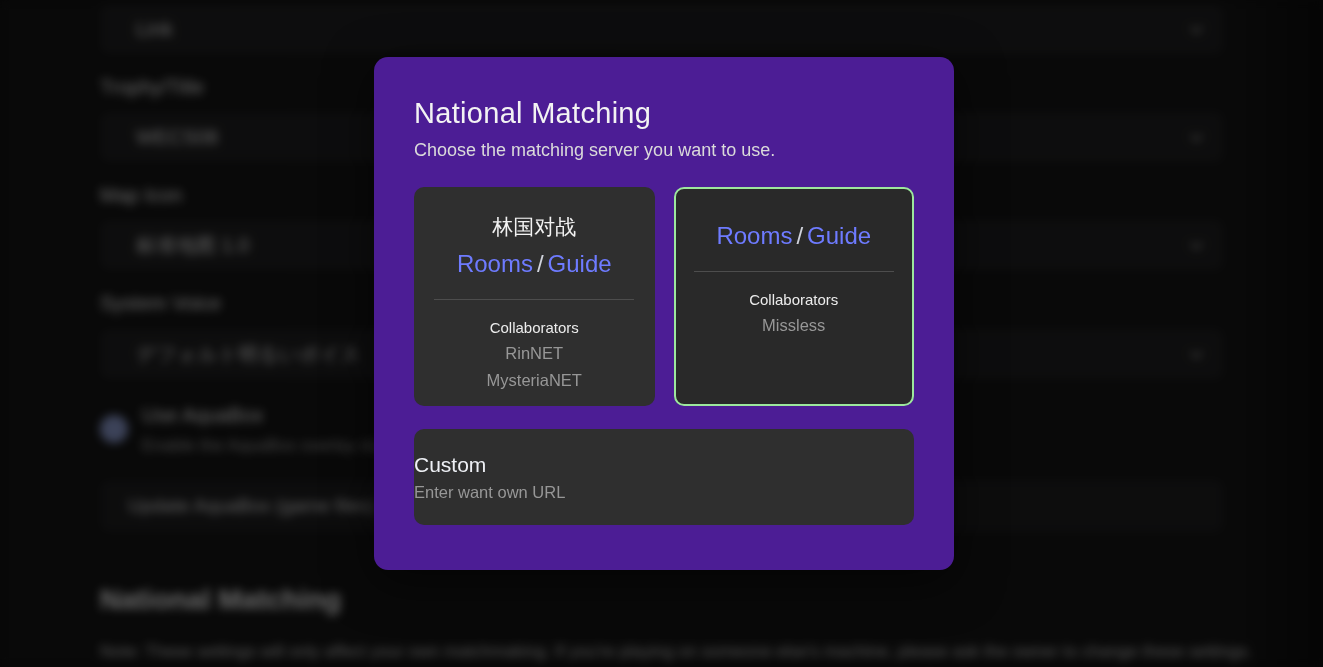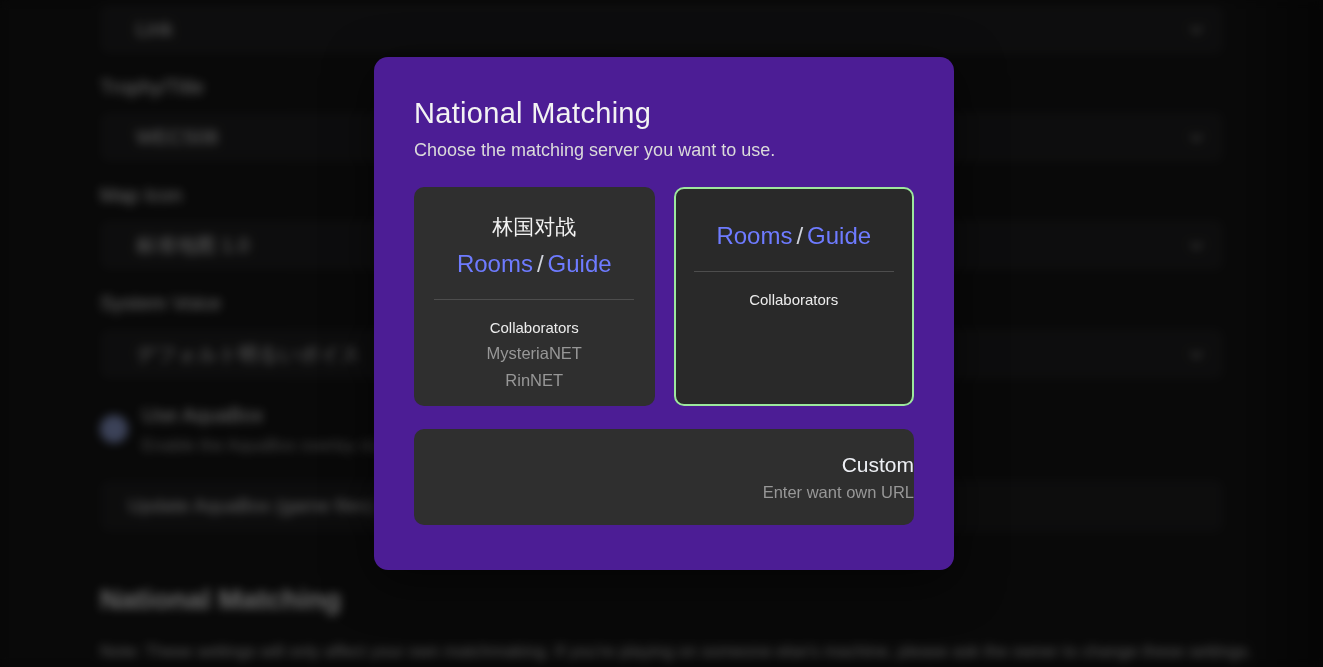--- a/index.html
+++ b/index.html
@@ -39,21 +39,21 @@
   .server-name { color:#f2f2f2; font-size:21px; }
   .server-links { margin-top:9px; font-size:24px; }
   .server-links a { color:#6e7bff; text-decoration:none; cursor:pointer; }
   .link-sep { color:#d0d3dc; margin:0 4px; }
   .card-divider { width:200px; margin:21px auto 0; border:0; border-top:1px solid #4d4d4d; height:0; }
   .collab-label { margin-top:19px; color:#ececec; font-size:15px; }
   .collab-list { margin-top:4px; }
   .collab-name { color:#979797; font-size:16.5px; line-height:1.62; }
 
   .custom-card { margin-top:23px; background:#2f2f2f; border-radius:10px; height:96px;
-                 display:flex; flex-direction:column; align-items:flex-end; justify-content:center; cursor:pointer; }
+                 display:flex; flex-direction:column; align-items:flex-start; justify-content:center; cursor:pointer; }
   .custom-name { color:#eef0f5; font-size:21px; }
   .custom-sub { margin-top:6px; color:#979797; font-size:16.5px; }
 </style>
 </head>
 <body>
 
 <div class="stage">
 
   <div class="bg-page">
 
@@ -99,31 +99,34 @@
     <div class="server-grid">
 
       <div class="server-card">
         <div class="server-name">林国对战</div>
         <div class="server-links">
           <a>Rooms</a><span class="link-sep">/</span><a>Guide</a>
         </div>
         <hr class="card-divider">
         <div class="collab-label">Collaborators</div>
         <div class="collab-list">
+          <div class="collab-name">RinNET</div>
           <div class="collab-name">MysteriaNET</div>
-          <div class="collab-name">RinNET</div>
         </div>
       </div>
 
       <div class="server-card selected">
         <div class="server-links">
           <a>Rooms</a><span class="link-sep">/</span><a>Guide</a>
         </div>
         <hr class="card-divider">
         <div class="collab-label">Collaborators</div>
+        <div class="collab-list">
+          <div class="collab-name">Missless</div>
+        </div>
       </div>
     </div>
 
     <div class="custom-card">
       <div class="custom-name">Custom</div>
       <div class="custom-sub">Enter want own URL</div>
     </div>
   </div>
 
 </div>

